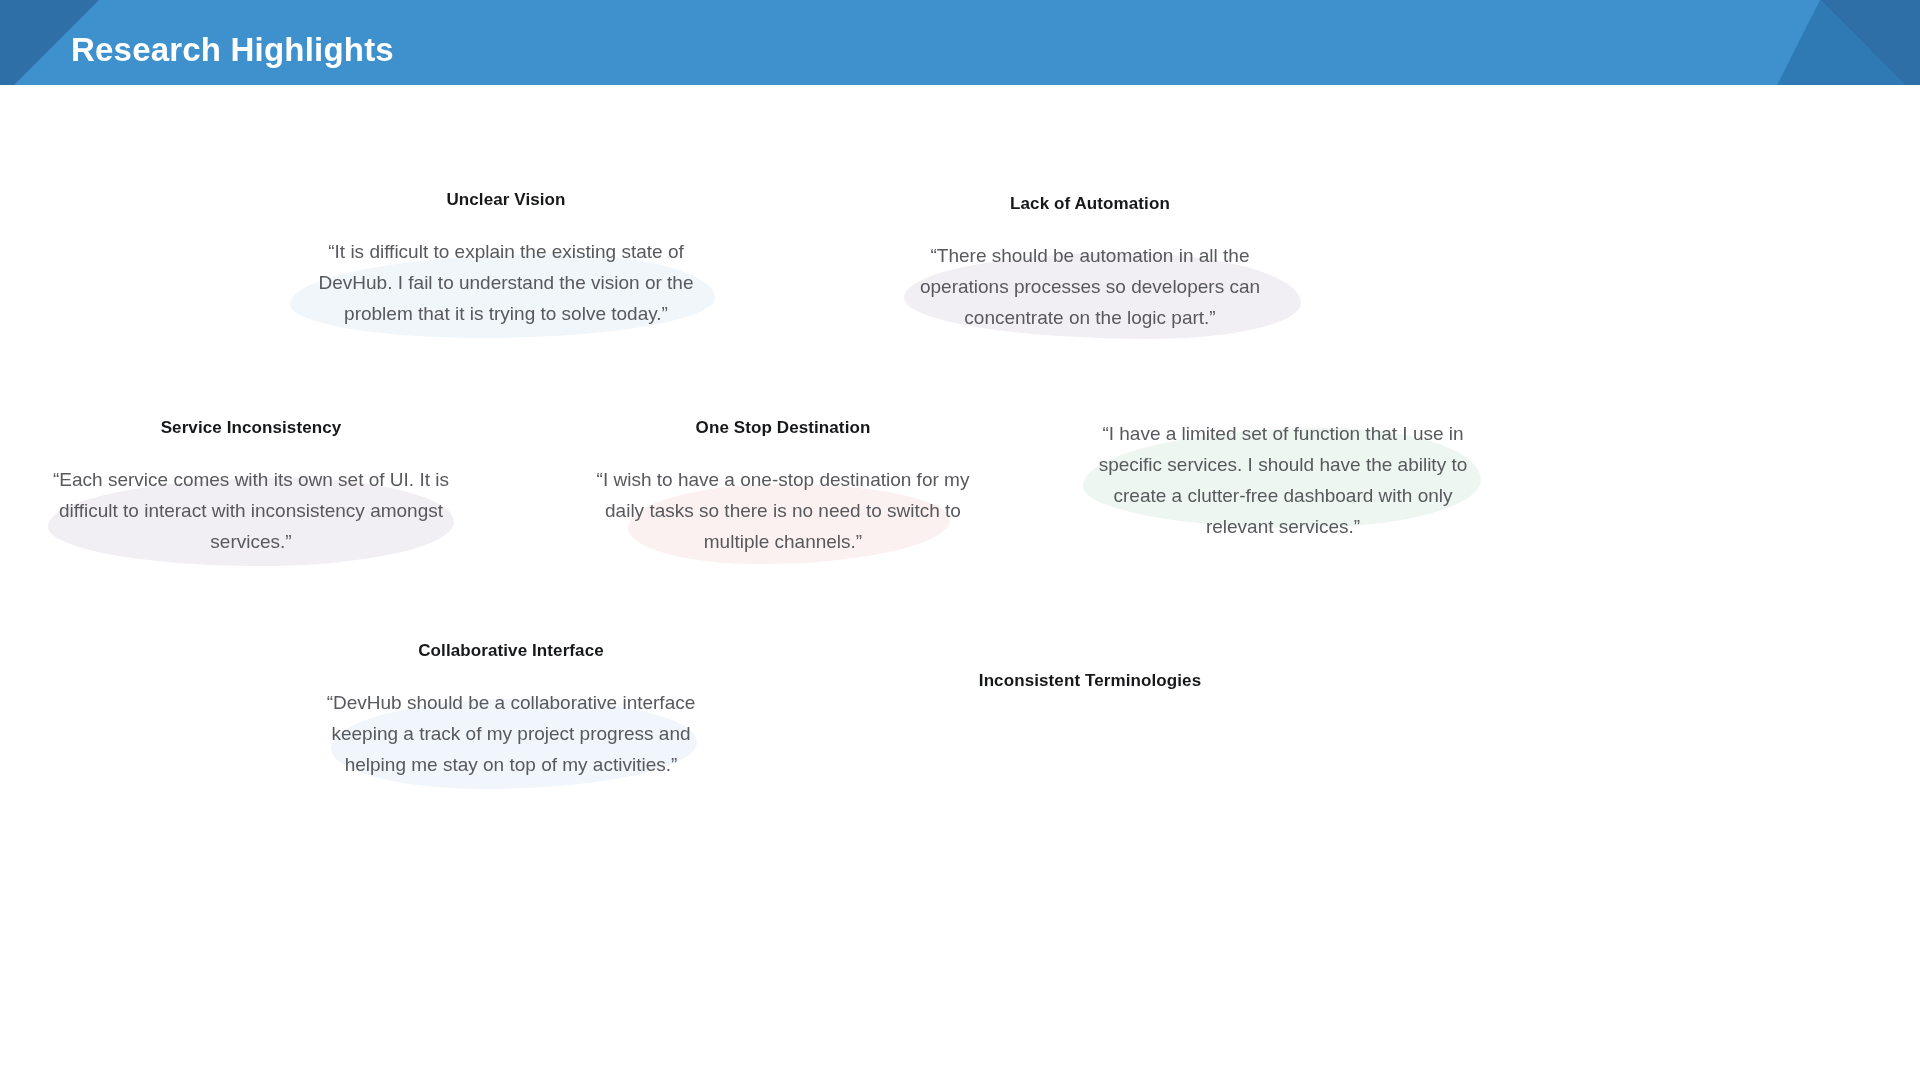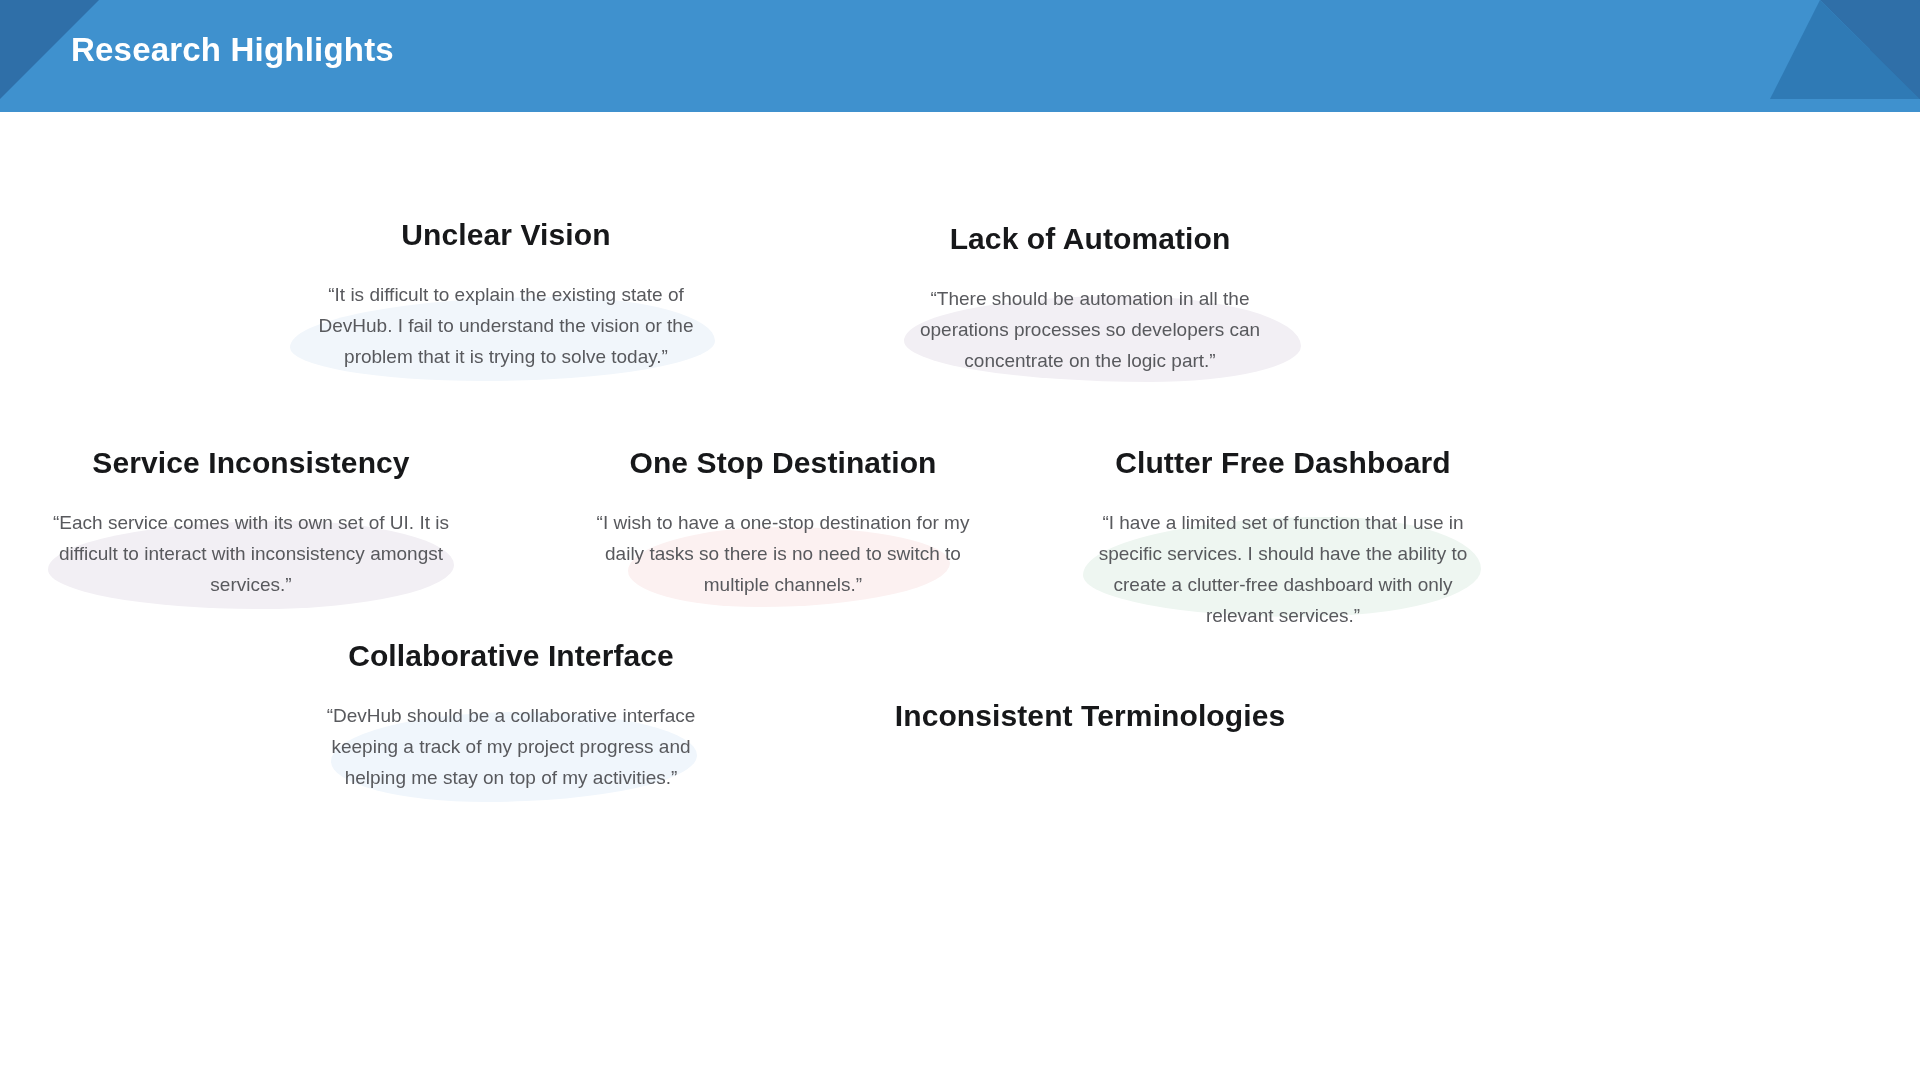--- a/index.html
+++ b/index.html
@@ -10,21 +10,21 @@
     height: 1080px;
     background: #ffffff;
     font-family: "Liberation Sans", sans-serif;
     overflow: hidden;
   }
 
   
   .header {
     position: relative;
     width: 1920px;
-    height: 112px;
+    height: 85px;
     background: #3f91ce;
     overflow: hidden;
   }
 
   
   .header-corner-left {
     position: absolute;
     left: 0;
     top: 0;
     width: 0;
@@ -66,21 +66,21 @@
 
   .card {
     position: absolute;
     width: 420px;
     text-align: center;
   }
 
   .card-title {
     position: relative;
     z-index: 2;
-    font-size: 30px;
+    font-size: 17px;
     font-weight: bold;
     color: #17181a;
     letter-spacing: 0.1px;
     line-height: 1.2;
     margin-bottom: 26px;
     white-space: nowrap;
   }
 
   .quote-wrap {
     position: relative;
@@ -102,21 +102,21 @@
     color: #58595d;
     padding: 0 6px;
   }
 
   
   #card-0 { left: 296px; top: 105px; }
   #card-1 { left: 880px; top: 109px; }
   #card-2 { left: 41px;  top: 333px; }
   #card-3 { left: 573px; top: 333px; }
   #card-4 { left: 1073px;top: 333px; }
-  #card-5 { left: 301px; top: 526px; }
+  #card-5 { left: 301px; top: 556px; }
   #card-6 { left: 880px; top: 586px; }
 </style>
 </head>
 <body>
 
 <div class="header" style="background: rgb(63, 145, 206);">
   <div class="header-corner-left" style="border-left-color: rgb(47, 111, 168);"></div>
 
   <svg class="header-motif" viewBox="0 0 360 99" preserveAspectRatio="none">
     <rect x="0" y="0" width="360" height="99" fill="#3f91ce"></rect>
@@ -156,21 +156,20 @@
 
   <div class="card" id="card-3">
     <div class="card-title">One Stop Destination</div>
     <div class="quote-wrap">
       <div class="blob" style="left: 55px; top: 20px; width: 322px; height: 80px; background: rgb(252, 241, 241); border-radius: 48% 52% 60% 40% / 55% 45%;"></div>
       <div class="quote">“I wish to have a one-stop destination for my daily tasks so there is no need to switch to multiple channels.”</div>
     </div>
   </div>
 
   <div class="card" id="card-4">
-    <div class="card-title">Clutter Free Dashboard</div>
     <div class="quote-wrap">
       <div class="blob" style="left: 10px; top: 10px; width: 398px; height: 100px; background: rgb(238, 246, 241); border-radius: 62% 38% 45% 55% / 58% 52% 48% 42%;"></div>
       <div class="quote">“I have a limited set of function that I use in specific services. I should have the ability to create a clutter-free dashboard with only relevant services.”</div>
     </div>
   </div>
 
   <div class="card" id="card-5">
     <div class="card-title">Collaborative Interface</div>
     <div class="quote-wrap">
       <div class="blob" style="left: 30px; top: 12px; width: 366px; height: 90px; background: rgb(240, 246, 252); border-radius: 52% 48% 58% 42% / 55% 48% 52% 45%;"></div>

